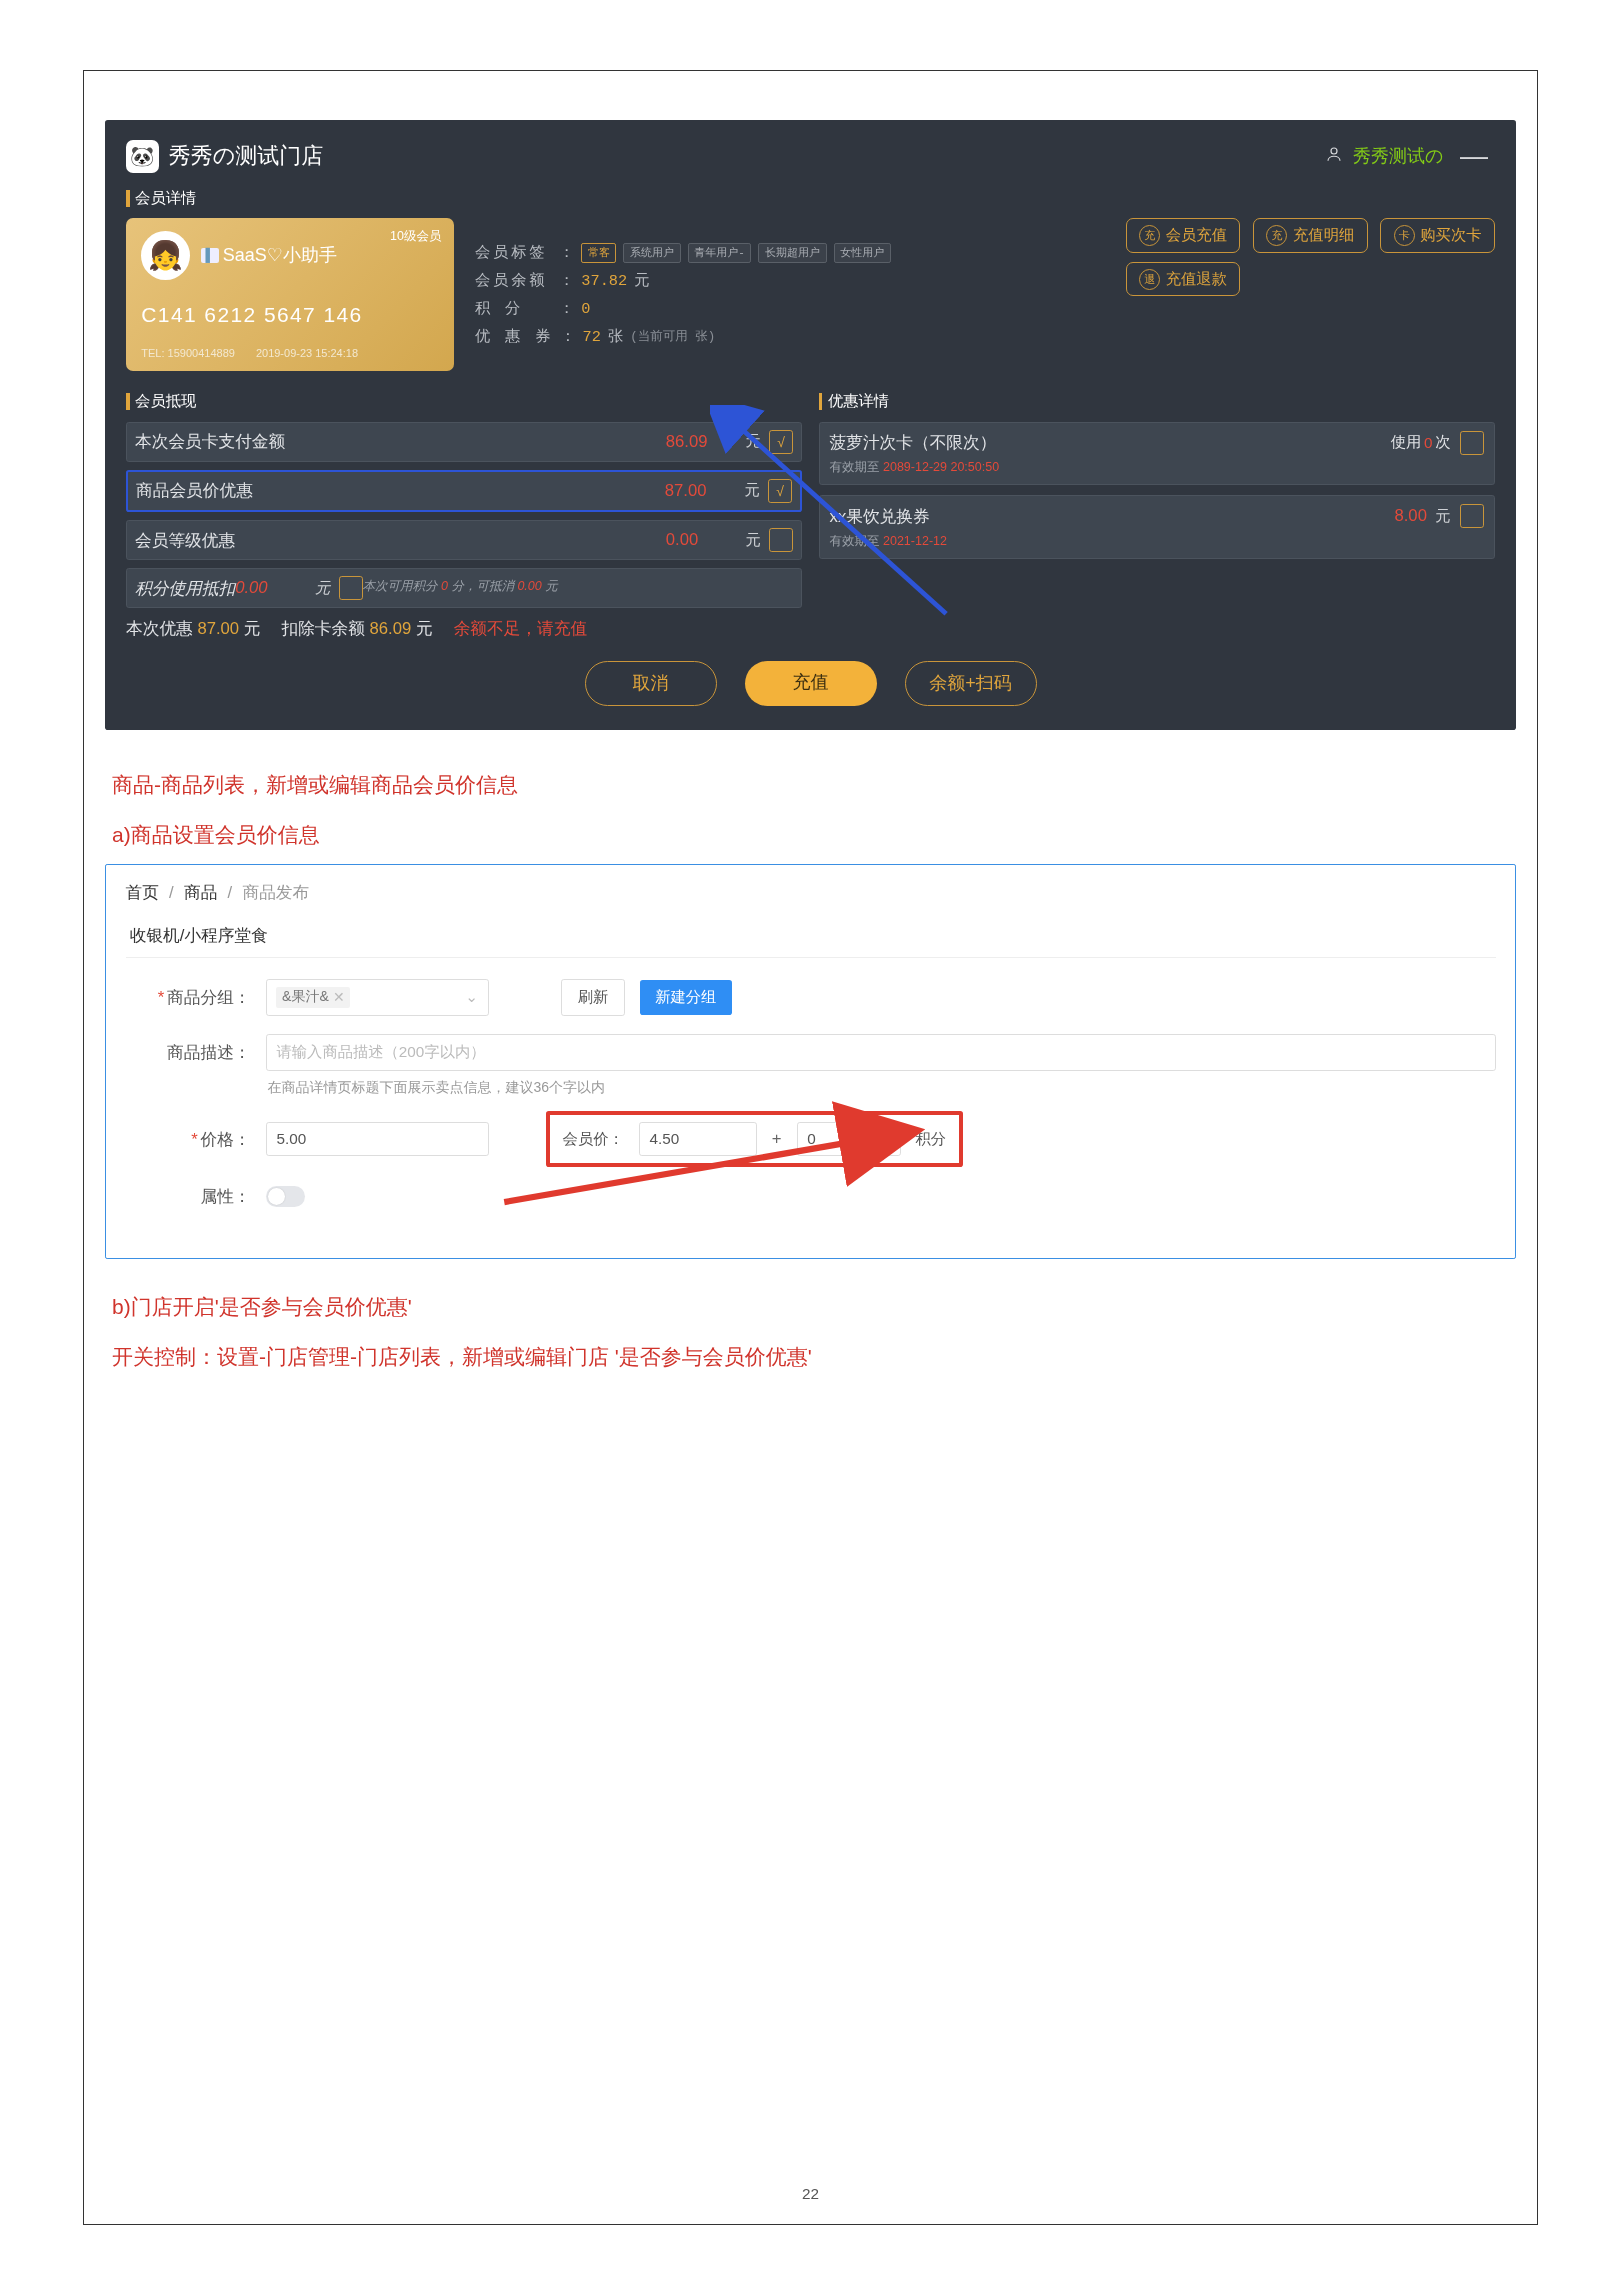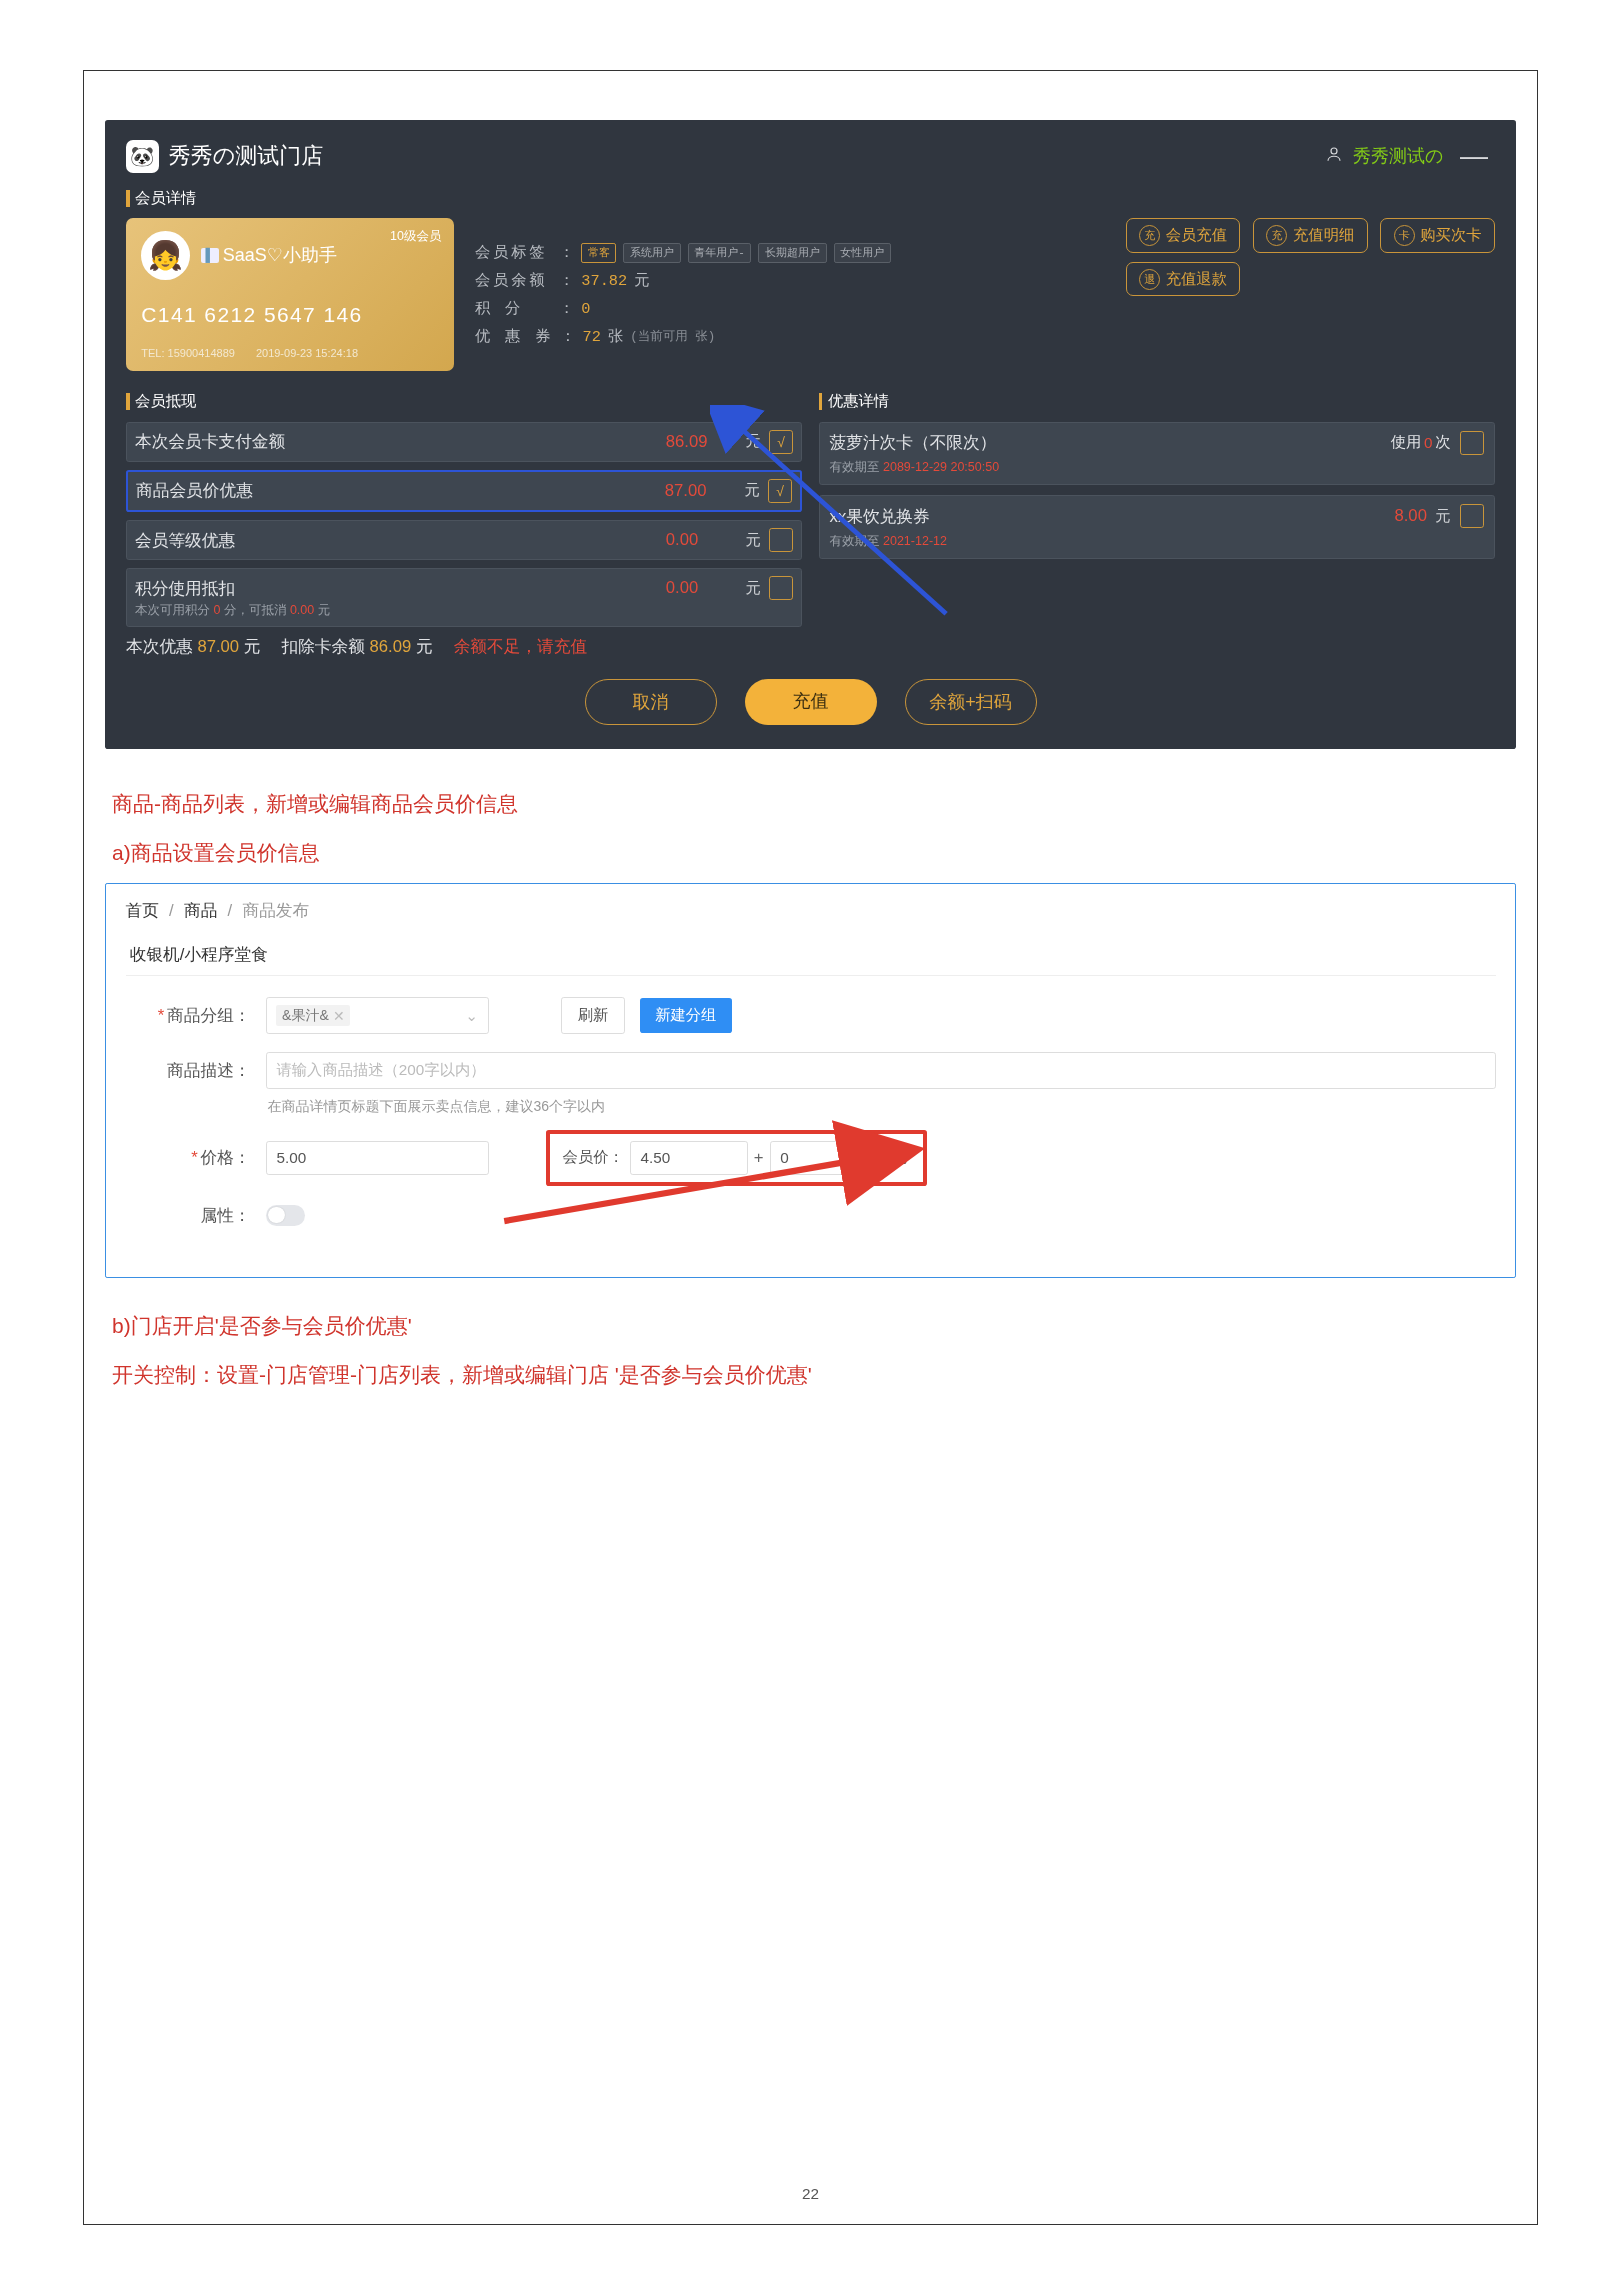--- a/index.html
+++ b/index.html
@@ -171,21 +171,21 @@
   .finput.placeholder { color:#bbb;}
   .finput.select { display:flex; align-items:center; justify-content:space-between; gap:14px; min-width:223px;}
   .tag-chip { background:#f2f2f2; border-radius:2.1px; padding:1.4px 5.6px; font-size:14px; color:#777; display:inline-flex; align-items:center; gap:4.2px;}
   .tag-x { color:#bbb;}
   .btn-plain { border:0.7px solid #ddd; border-radius:2.8px; padding:7px 15.3px; font-size:15.3px; color:#555; background:#fff;}
   .btn-blue { background:#2f8ef4; color:#fff; border-radius:2.8px; padding:7px 15.3px; font-size:15.3px;}
   .hint { color:#999; font-size:14px; margin-left:142px; margin-top:-9.7px; margin-bottom:14px;}
 
   .member-price-box {
     border:4.2px solid #e03a2e; border-radius:2.8px; padding:7px 12.5px;
-    display:flex; align-items:center; gap:6px; margin-left:42px;
+    display:flex; align-items:center; gap:15px; margin-left:42px;
   }
   .plus { color:#666; font-size:16.7px;}
   .unit { color:#555; font-size:15.3px;}
 
   .toggle {
     width:39px; height:21px; border-radius:21px; background:#e4e6ea; position:relative;
   }
   .toggle::after{
     content:""; position:absolute; left:2.1px; top:2.1px; width:16.7px; height:16.7px;
     background:#fff; border-radius:50%; box-shadow:0 0 1.4px rgba(0,0,0,.2);
@@ -306,21 +306,21 @@
           <span class="dx-check">√</span>
         </div>
 
         <div class="dx-row">
           <span class="dx-label">会员等级优惠</span>
           <span class="dx-val">0.00</span>
           <span class="dx-unit">元</span>
           <span class="dx-check unchecked">√</span>
         </div>
 
-        <div class="dx-row" style="flex-direction:column; align-items:stretch;">
+        <div class="dx-row" style="flex-direction:row; align-items:stretch;font-style:italic;">
           <div style="display:flex;align-items:center;">
             <span class="dx-label">积分使用抵扣</span>
             <span class="dx-val">0.00</span>
             <span class="dx-unit">元</span>
             <span class="dx-check unchecked">√</span>
           </div>
           <div class="dx-sub">
             <span>本次可用积分 </span><span class="r">0</span><span> 分，可抵消 </span><span class="r">0.00</span><span> 元</span>
           </div>
         </div>

